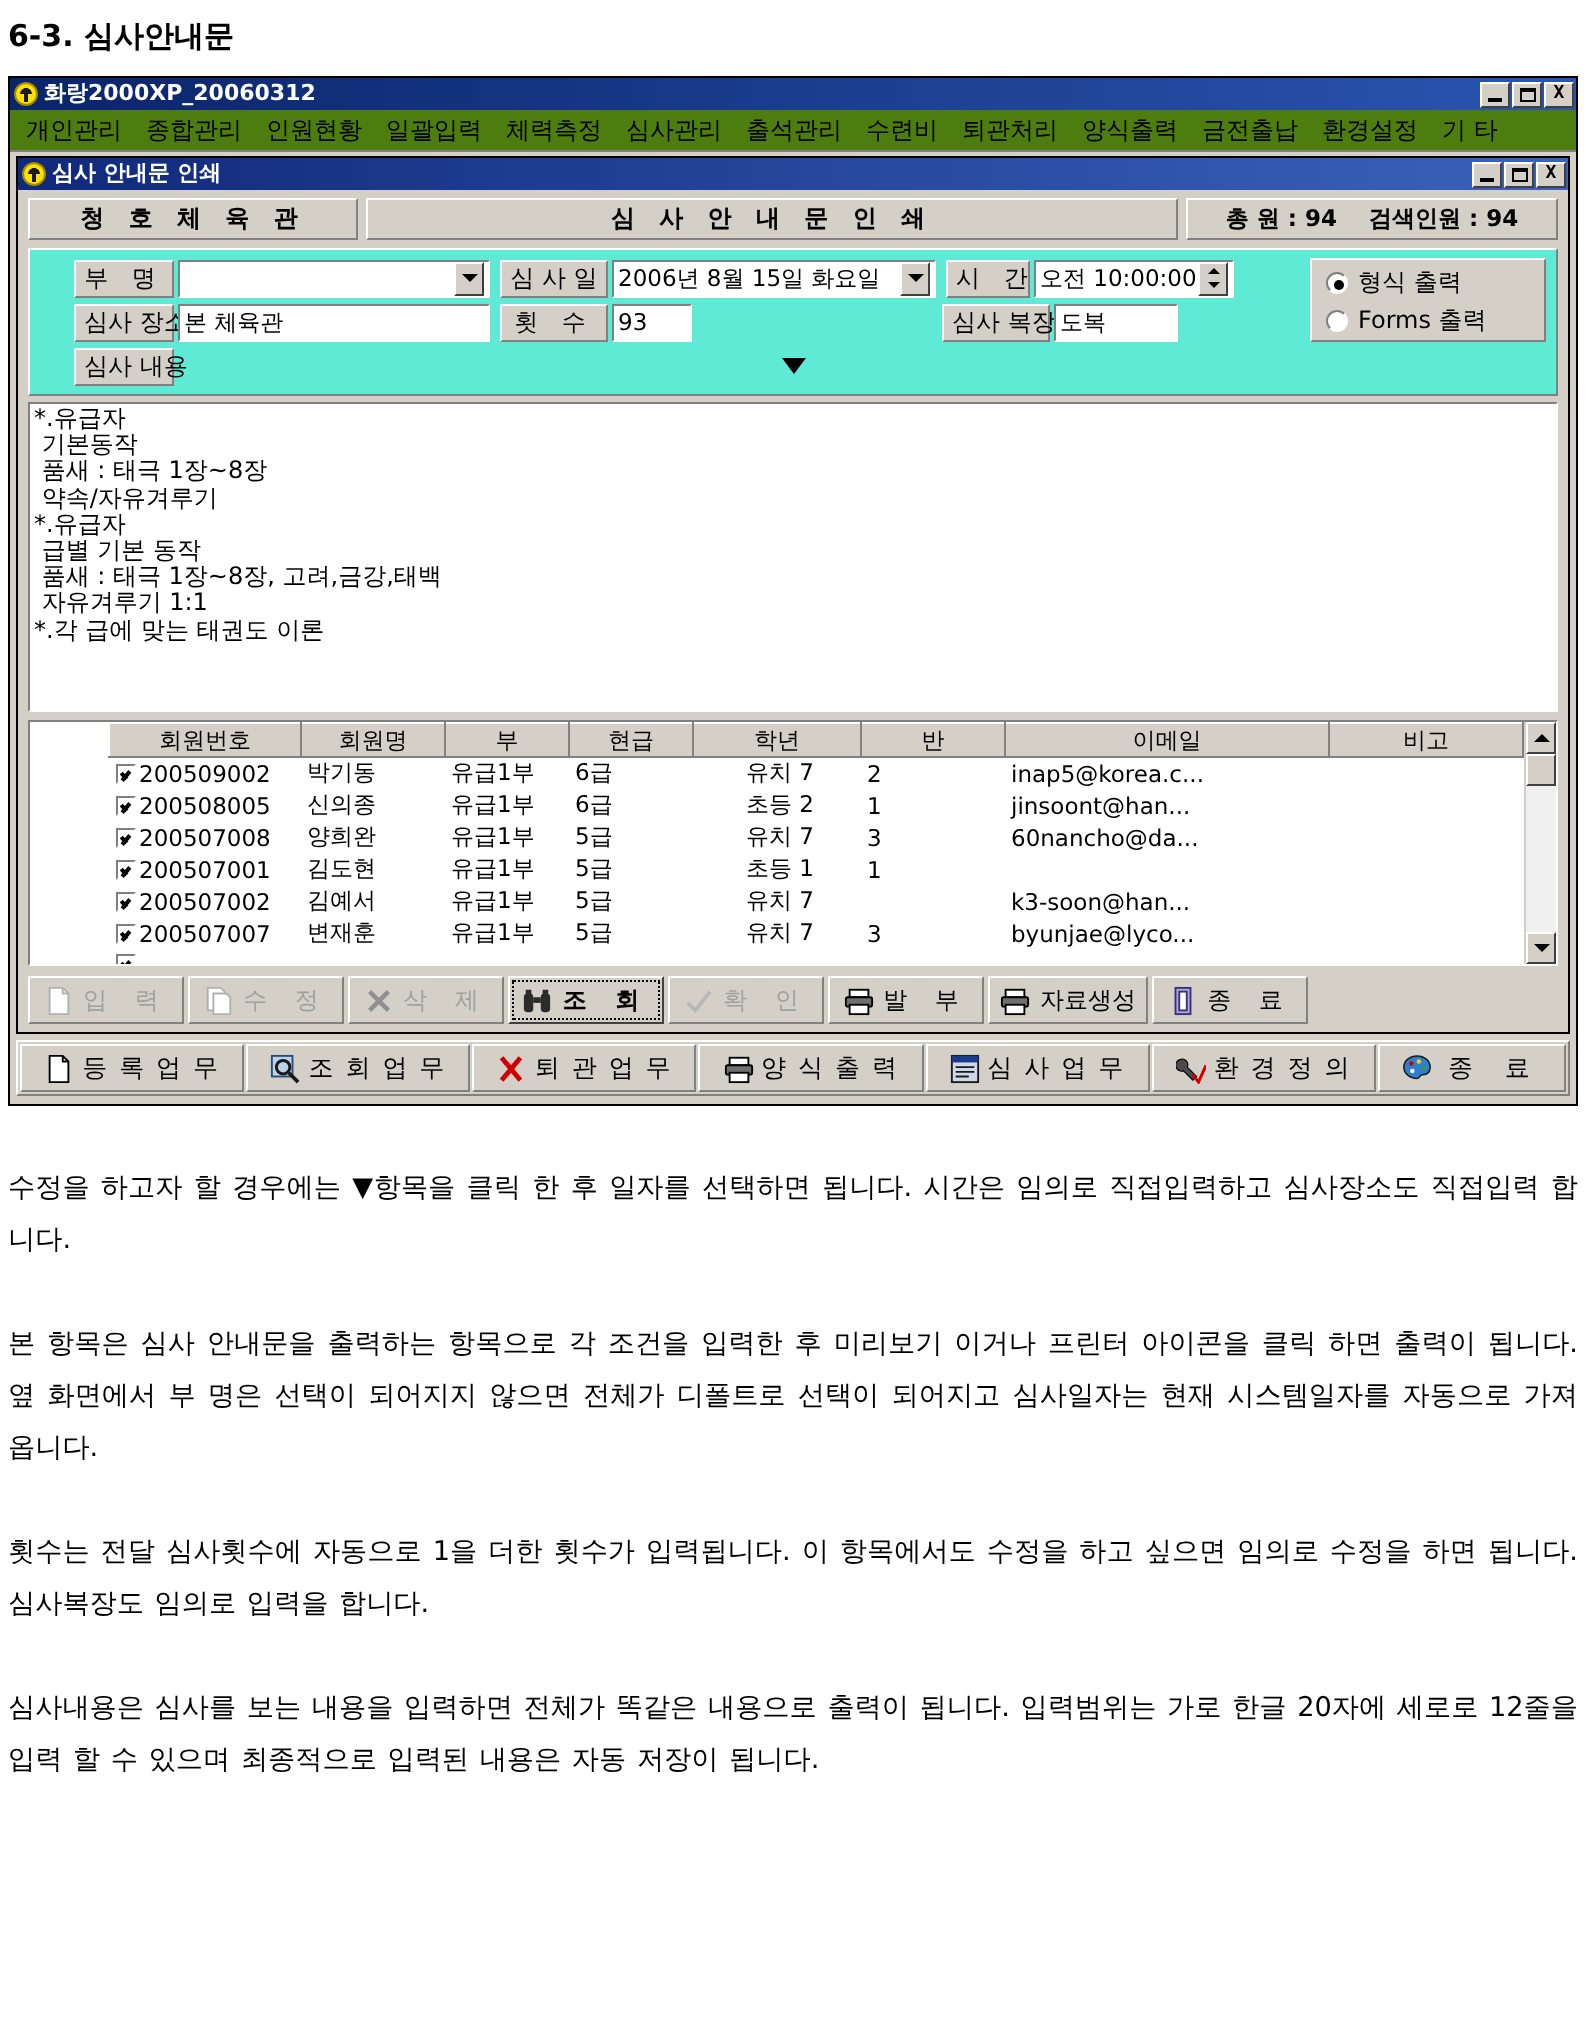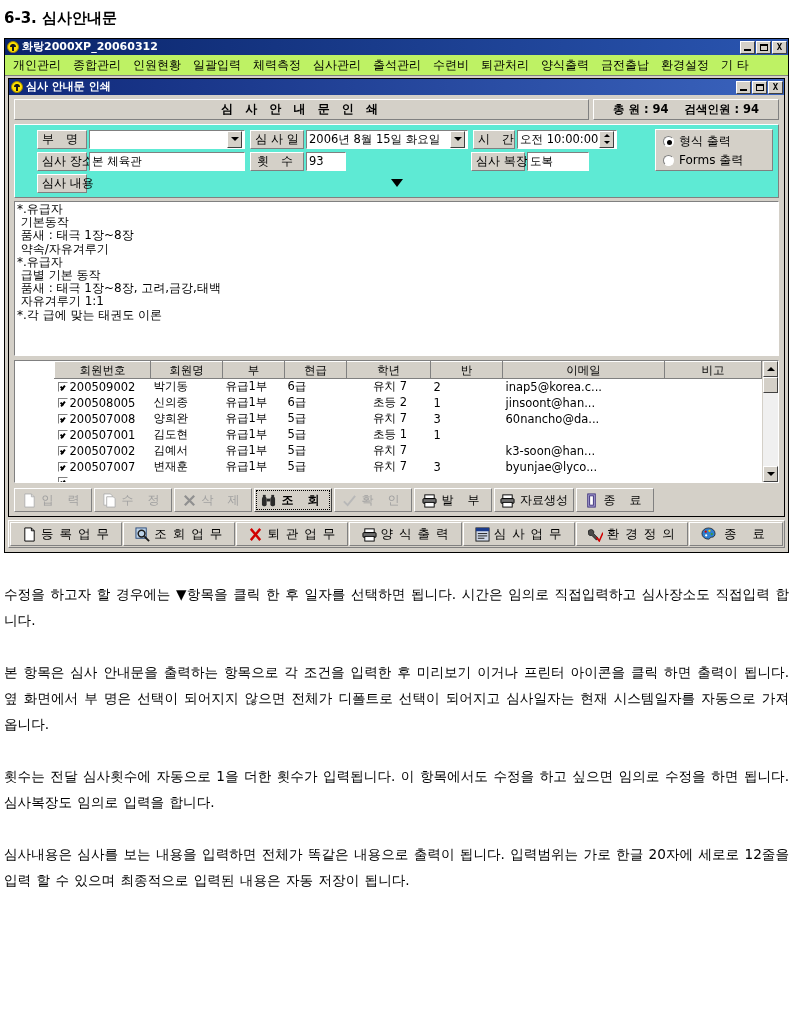--- a/index.html
+++ b/index.html
@@ -71,21 +71,21 @@
     display:flex; align-items:center; justify-content:center;
     font-family: "DejaVu Sans Mono", monospace;
   }
   .tb-btn .gl-min { display:block; width:7px; height:2px; background:#000; margin-top:5px;}
   .tb-btn .gl-max { display:block; width:8px; height:7px; border:1px solid #000; border-top-width:2px;}
 
   
   .menubar {
     display: flex; align-items: center;
     height: 21px;
-    background: #bef264;
+    background: #4d7c0f;
     padding-left: 2px;
     border-bottom: 1px solid #808080;
   }
   .menu-item {
     font-size: 12px; color: #000;
     padding: 2px 6px;
     white-space: nowrap;
     font-weight: normal;
   }
 
@@ -419,20 +419,21 @@
         <span class="tb-btn">
             <span class="gl-max"></span>
           </span>
         <span class="tb-btn">X</span>
       </span>
     </div>
 
     <div class="child-body">
 
       <div class="header-strip">
+        <div class="hs-box hs-gym">청 호 체 육 관</div>
         <div class="hs-box hs-title">심 사 안 내 문 인 쇄</div>
         <div class="hs-box hs-count">
           <span>총 원 : 94</span>
           <span>검색인원 : 94</span>
         </div>
       </div>
 
       <div class="form-panel">
 
         <div class="form-row">

